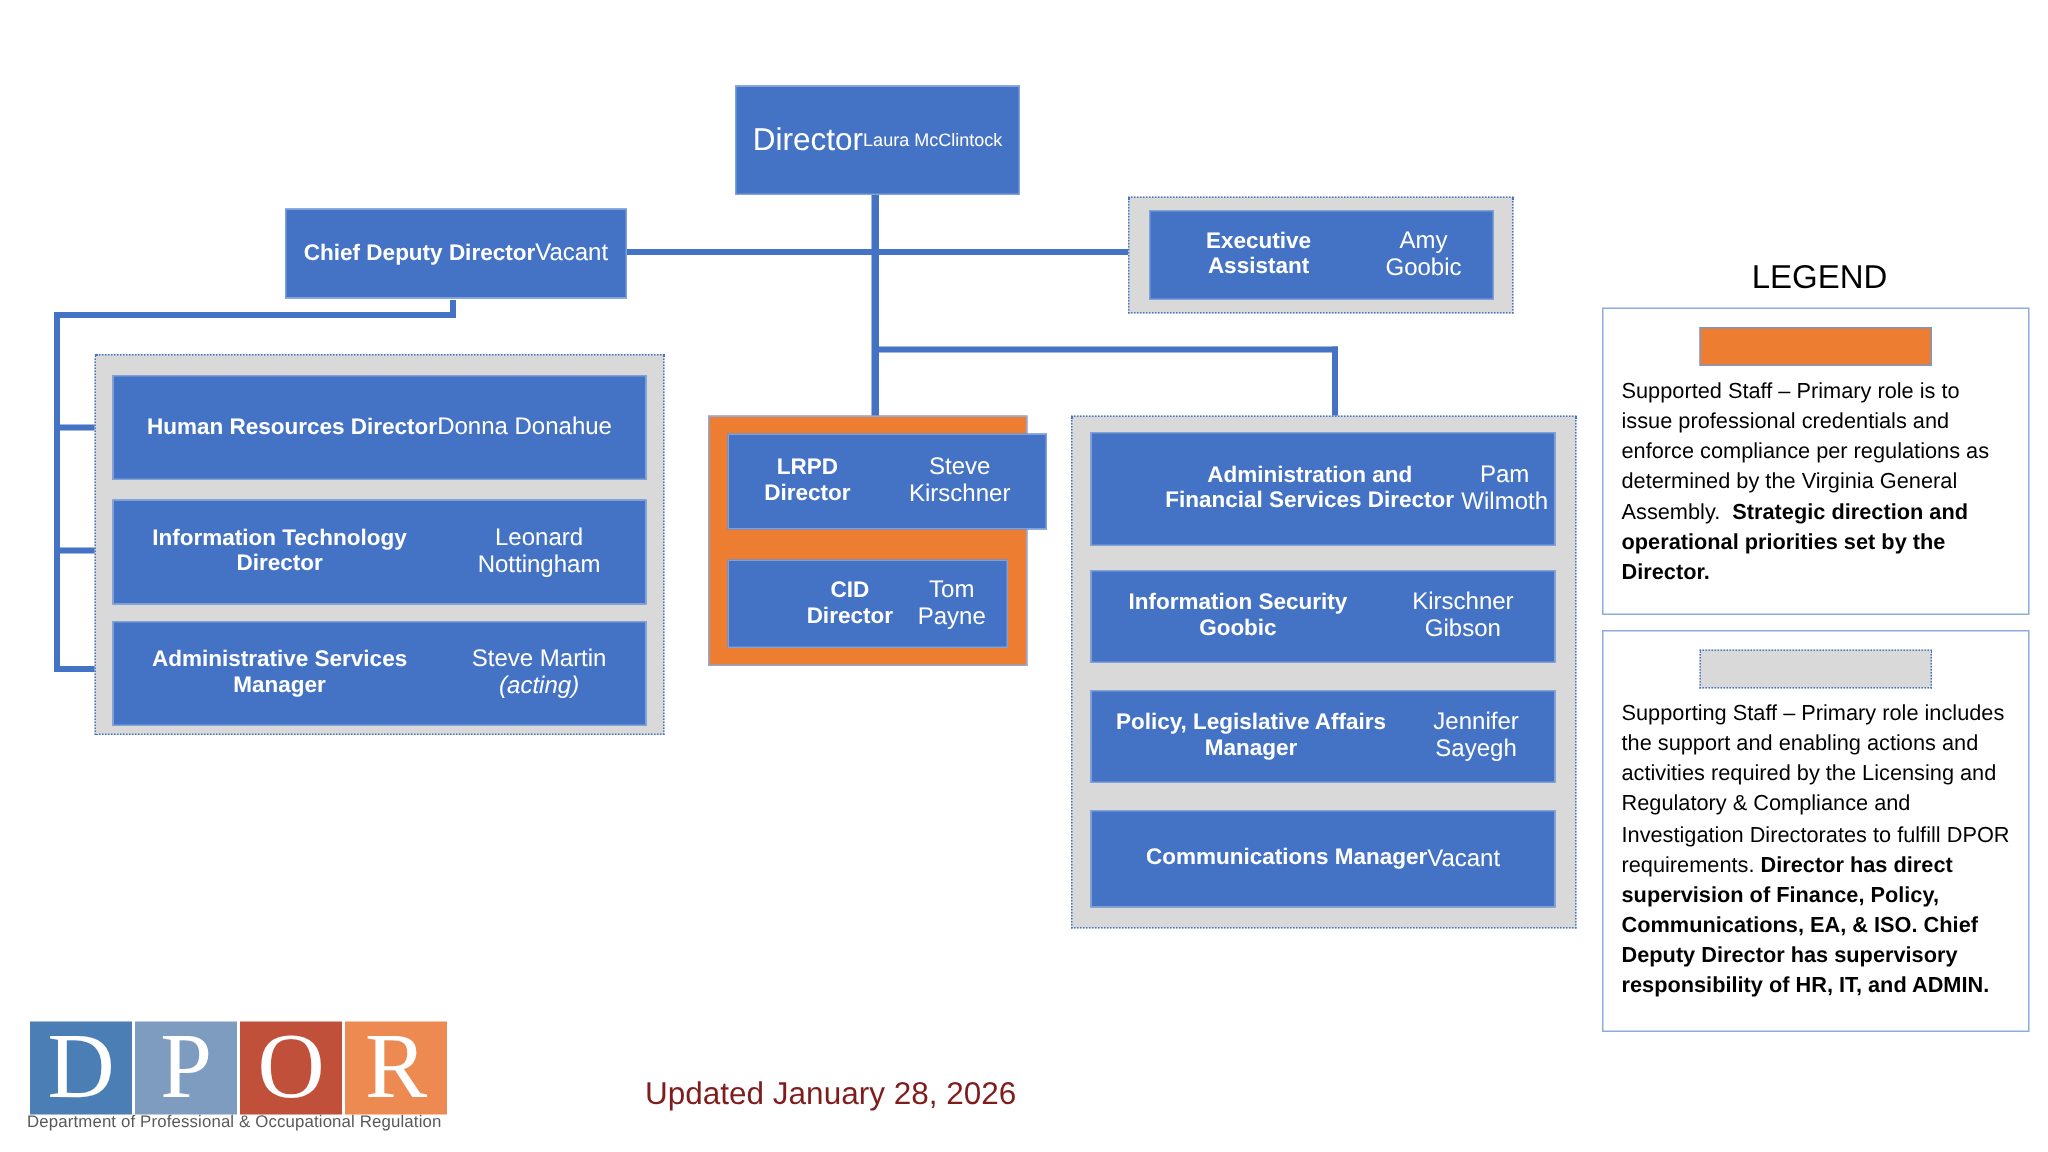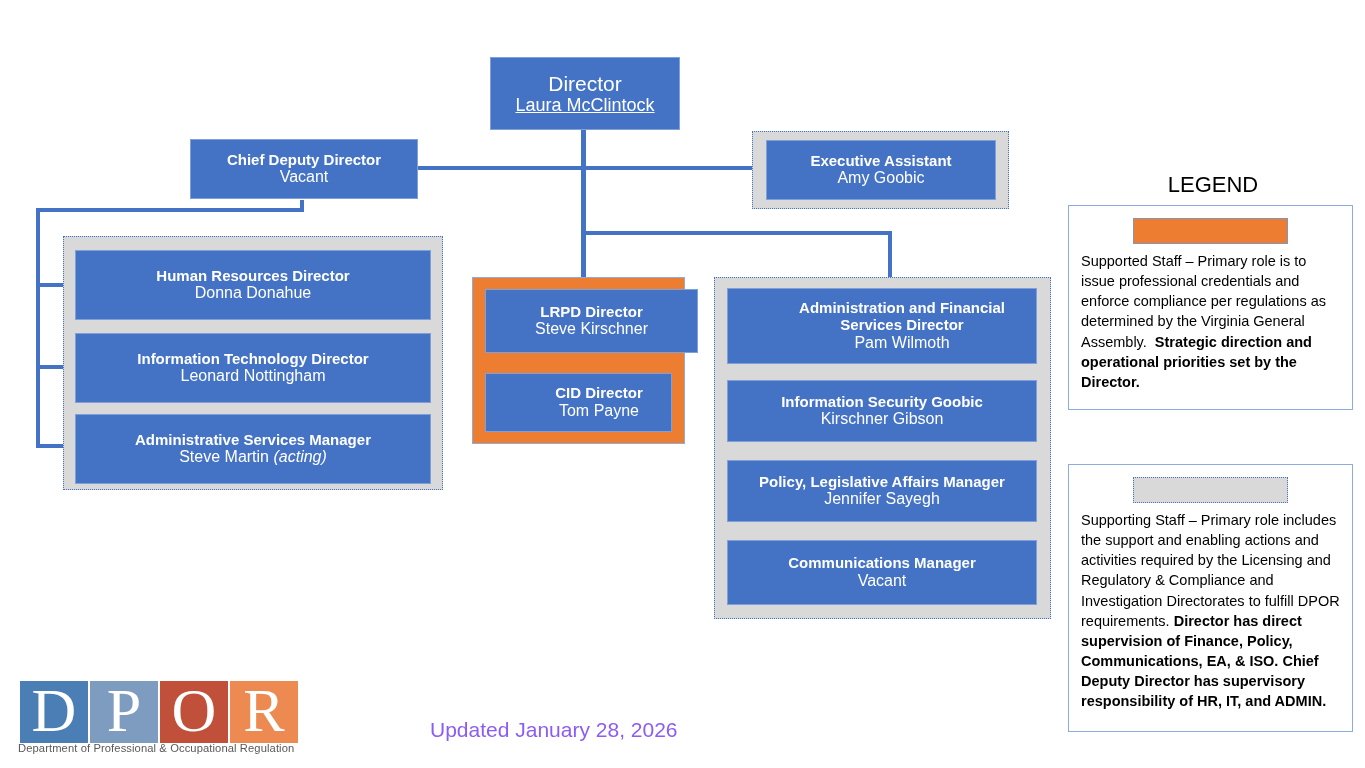--- a/index.html
+++ b/index.html
@@ -30,21 +30,21 @@
   }
 
   
   .node {
     position: absolute;
     background: #4472C4;
     border: 1px solid #7FA0D8;
     box-sizing: border-box;
     color: #ffffff;
     display: flex;
-    flex-direction: column;
+    flex-direction: row;
     align-items: center;
     justify-content: center;
     text-align: center;
     line-height: 1.12;
     padding: 2px 4px;
   }
   .node .title {
     font-weight: bold;
   }
   .node .person {
@@ -53,22 +53,21 @@
   .node .person i {
     font-style: italic;
   }
 
   
   .node-director .title {
     font-weight: normal;
     font-size: 21px;
   }
   .node-director .person {
-    font-size: 18px;
-    text-decoration: underline;
+    font-size: 12px;
   }
 
   .node-std .title { font-size: 15px; }
   .node-std .person { font-size: 16px; }
 
   
   .group-gray {
     position: absolute;
     background: #D9D9D9;
     border: 1px dotted #4472C4;
@@ -113,21 +112,21 @@
     font-size: 14.5px;
     line-height: 1.39;
     color: #000;
   }
   .legend-text b { font-weight: bold; }
 
   
   #footer-date {
     position: absolute;
     font-size: 21px;
-    color: #8b5cf6;
+    color: #7f1d1d;
   }
 
   
   #logo {
     position: absolute;
     left: 20px;
     top: 672px;
     width: 290px;
     height: 88px;
   }
@@ -236,21 +235,21 @@
     <div class="person">Vacant</div>
   </div>
 
   <div id="legend-title" style="left:1068px; top:172px; width:290px;">LEGEND</div>
 
   <div class="legend-box" style="left:1068px; top:205px; width:285px; height:205px;">
     <div class="legend-swatch swatch-orange"></div>
     <div class="legend-text"><span>Supported Staff – Primary role is to issue professional credentials and enforce compliance per regulations as determined by the Virginia General Assembly.&nbsp; </span><b>Strategic direction and operational priorities set by the Director.</b></div>
   </div>
 
-  <div class="legend-box" style="left:1068px; top:420px; width:285px; height:268px;margin-top:44px;">
+  <div class="legend-box" style="left:1068px; top:420px; width:285px; height:268px;">
     <div class="legend-swatch swatch-gray"></div>
     <div class="legend-text"><span>Supporting Staff – Primary role includes the support and enabling actions and activities required by the Licensing and Regulatory &amp; Compliance and Investigation Directorates to fulfill DPOR requirements. </span><b>Director has direct supervision of Finance, Policy, Communications, EA, &amp; ISO. Chief Deputy Director has supervisory responsibility of HR, IT, and ADMIN.</b></div>
   </div>
 
   <div id="footer-date" style="left:430px; top:718px;">Updated January 28, 2026</div>
 
   <svg id="logo" viewBox="0 0 290 70" xmlns="http://www.w3.org/2000/svg">
     <rect x="0" y="0" width="68" height="62" fill="#4A7EB5"></rect>
     <rect x="70" y="0" width="68" height="62" fill="#7D9CBF"></rect>
     <rect x="140" y="0" width="68" height="62" fill="#C0503A"></rect>

